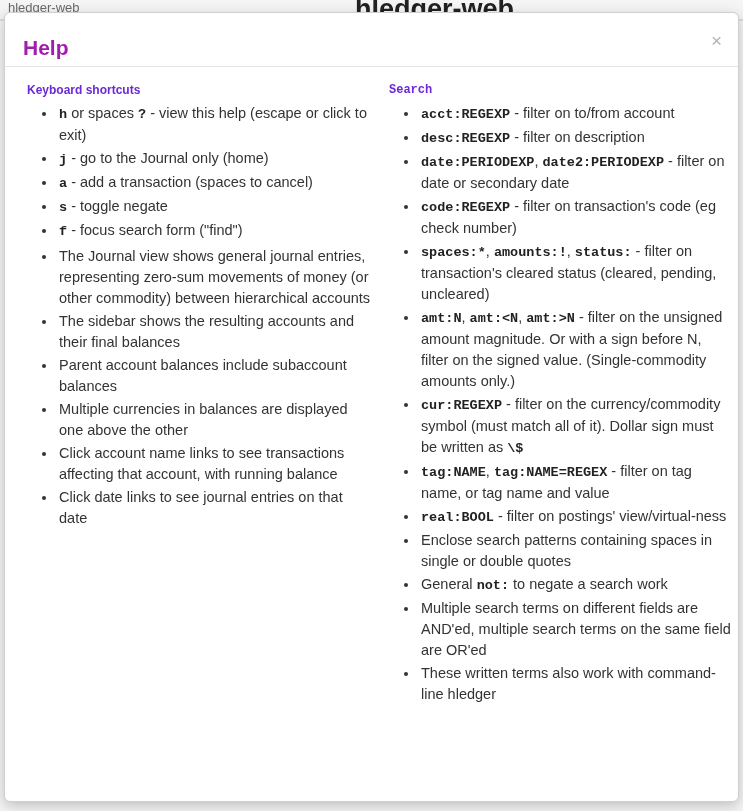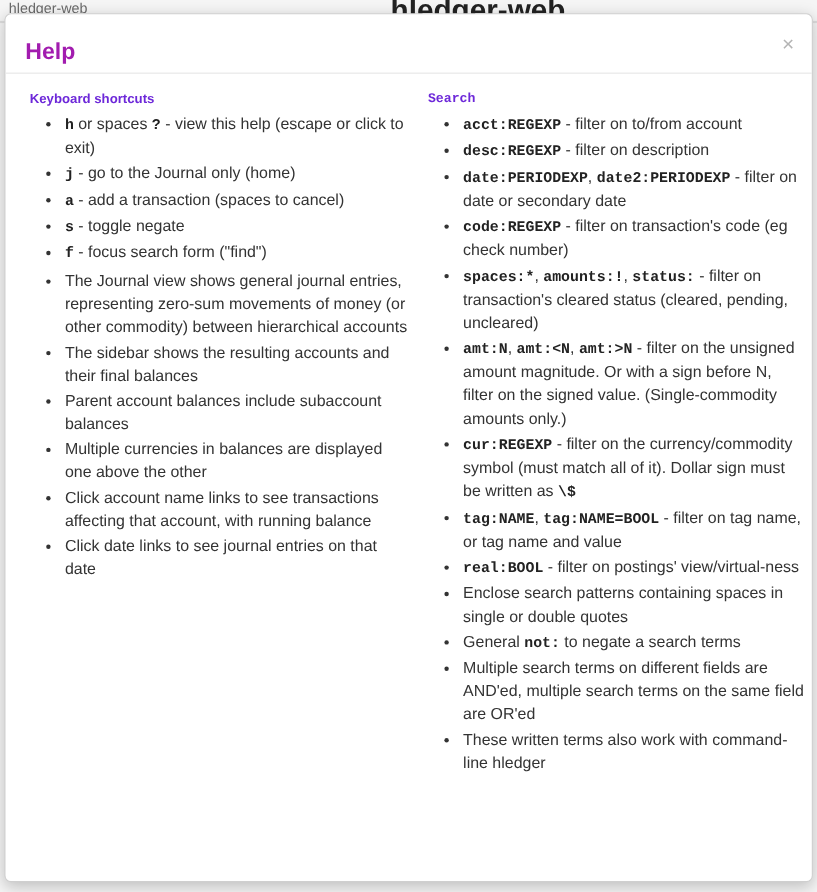--- a/index.html
+++ b/index.html
@@ -174,23 +174,23 @@
     <div class="col" id="col-right">
         <h3 class="section-head first">Search</h3>
         <ul class="helplist">
           <li><code>acct:REGEXP</code><span> - filter on to/from account</span></li>
           <li><code>desc:REGEXP</code><span> - filter on description</span></li>
           <li><code>date:PERIODEXP</code><span>, </span><code>date2:PERIODEXP</code><span> - filter on date or secondary date</span></li>
           <li><code>code:REGEXP</code><span> - filter on transaction's code (eg check number)</span></li>
           <li><code>spaces:*</code><span>, </span><code>amounts:!</code><span>, </span><code>status:</code><span> - filter on transaction's cleared status (cleared, pending, uncleared)</span></li>
           <li><code>amt:N</code><span>, </span><code>amt:&lt;N</code><span>, </span><code>amt:&gt;N</code><span> - filter on the unsigned amount magnitude. Or with a sign before N, filter on the signed value. (Single-commodity amounts only.)</span></li>
           <li><code>cur:REGEXP</code><span> - filter on the currency/commodity symbol (must match all of it). Dollar sign must be written as </span><code>\$</code></li>
-          <li><code>tag:NAME</code><span>, </span><code>tag:NAME=BOOL</code><span> - filter on tag name, or tag name and value</span></li>
+          <li><code>tag:NAME</code><span>, </span><code>tag:NAME=REGEX</code><span> - filter on tag name, or tag name and value</span></li>
           <li><code>real:BOOL</code><span> - filter on postings' view/virtual-ness</span></li>
           <li><span>Enclose search patterns containing spaces in single or double quotes</span></li>
-          <li><span>General </span><code>not:</code><span> to negate a search terms</span></li>
+          <li><span>General </span><code>not:</code><span> to negate a search work</span></li>
           <li><span>Multiple search terms on different fields are AND'ed, multiple search terms on the same field are OR'ed</span></li>
           <li><span>These written terms also work with command-line hledger</span></li>
         </ul>
       </div>
   </div>
 
 </div>
 
 </body></html>

